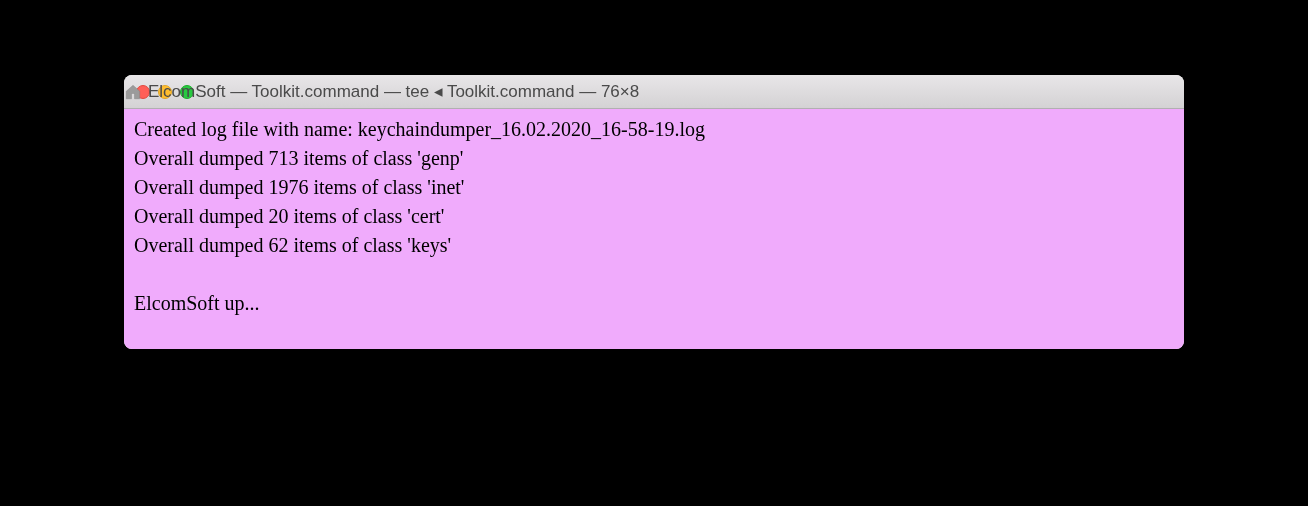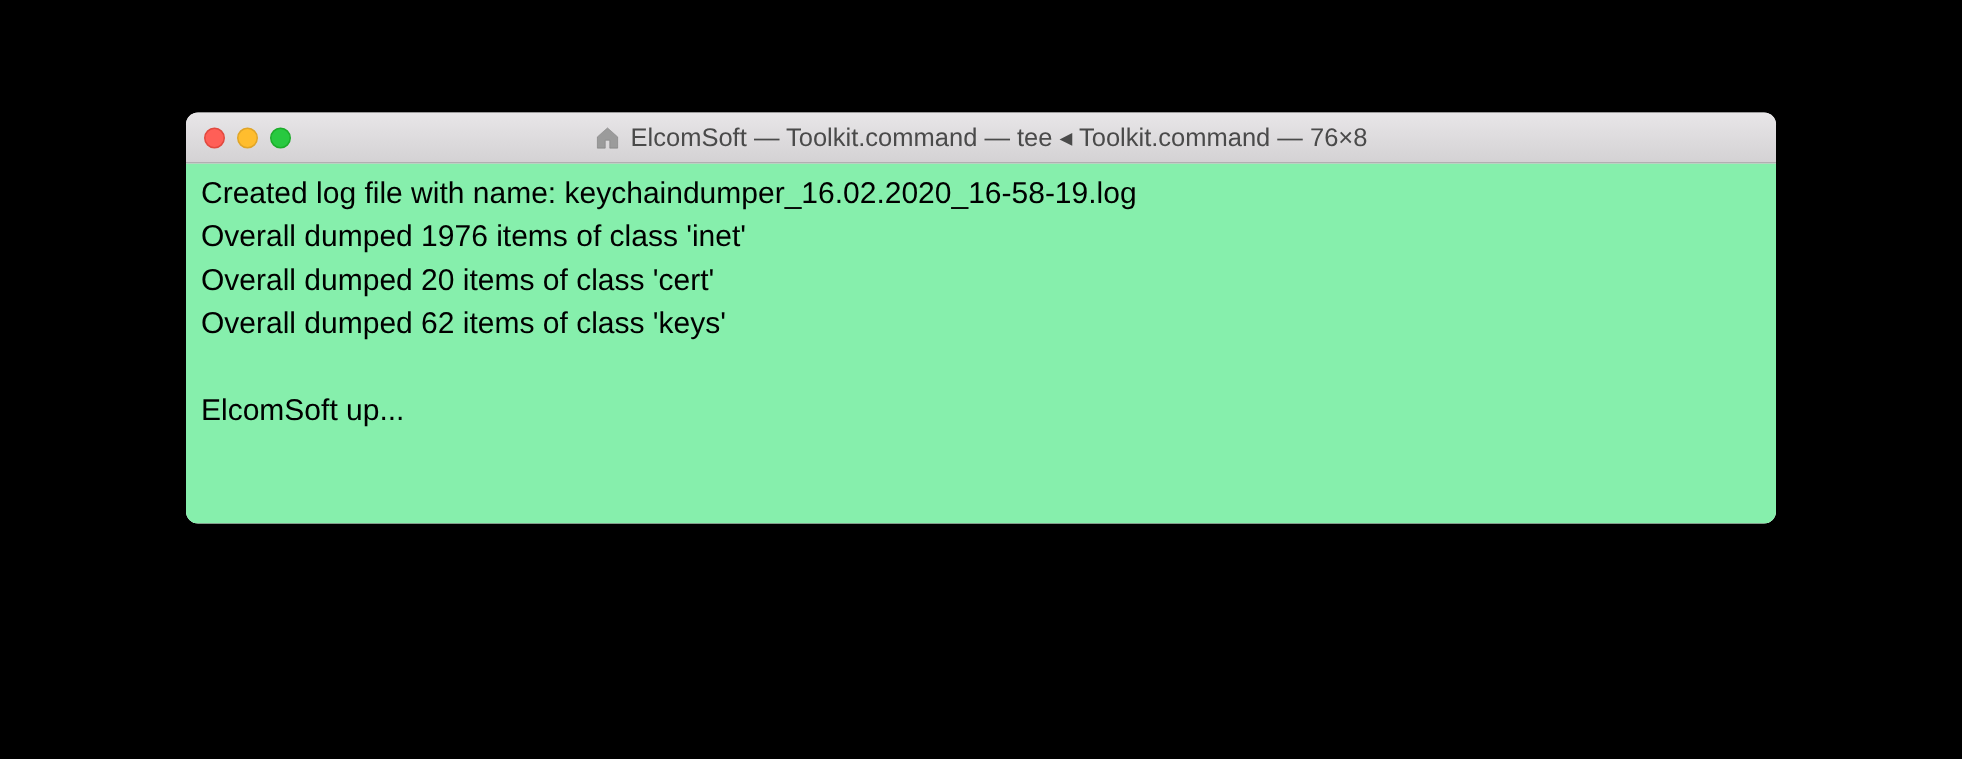--- a/index.html
+++ b/index.html
@@ -62,42 +62,42 @@
     .traffic-light.maximize {
       background: #28c940;
       border: 0.5px solid #1dad2b;
     }
     
     .title-container {
       position: absolute;
       left: 0;
       right: 0;
       display: flex;
-      justify-content: center;
+      justify-content: flex-start;
       align-items: center;
       pointer-events: none;
       gap: 6px;
     }
     
     .home-icon {
       display: inline-flex;
       align-items: center;
     }
     
     .window-title {
       font-size: 17px;
       color: #4a4a4a;
       font-weight: 400;
       white-space: nowrap;
     }
     
     .terminal-body {
-      background: #86efac;
+      background: #f0abfc;
       padding: 6px 10px 12px 10px;
-      font-family: Liberation Sans, sans-serif;
+      font-family: Liberation Serif, serif;
       font-size: 20px;
       line-height: 1.45;
       color: #000000;
       min-height: 240px;
     }
     
     .terminal-line {
       white-space: pre;
     }
     
@@ -119,19 +119,20 @@
       <span class="home-icon">
         <svg width="18" height="18" viewBox="0 0 24 24" fill="none">
           <path d="M3 11 L12 3 L21 11 L21 21 L14 21 L14 14 L10 14 L10 21 L3 21 Z" fill="#9b9b9b" stroke="#7a7a7a" stroke-width="0.5"></path>
         </svg>
       </span>
       <span class="window-title">ElcomSoft — Toolkit.command — tee ◂ Toolkit.command — 76×8</span>
     </div>
   </div>
   <div class="terminal-body">
     <div class="terminal-line">Created log file with name: keychaindumper_16.02.2020_16-58-19.log</div>
+    <div class="terminal-line">Overall dumped 713 items of class 'genp'</div>
     <div class="terminal-line">Overall dumped 1976 items of class 'inet'</div>
     <div class="terminal-line">Overall dumped 20 items of class 'cert'</div>
     <div class="terminal-line">Overall dumped 62 items of class 'keys'</div>
     <div class="blank-line"></div>
     <div class="terminal-line">ElcomSoft up...</div>
   </div>
 </div>
 
 </body></html>

